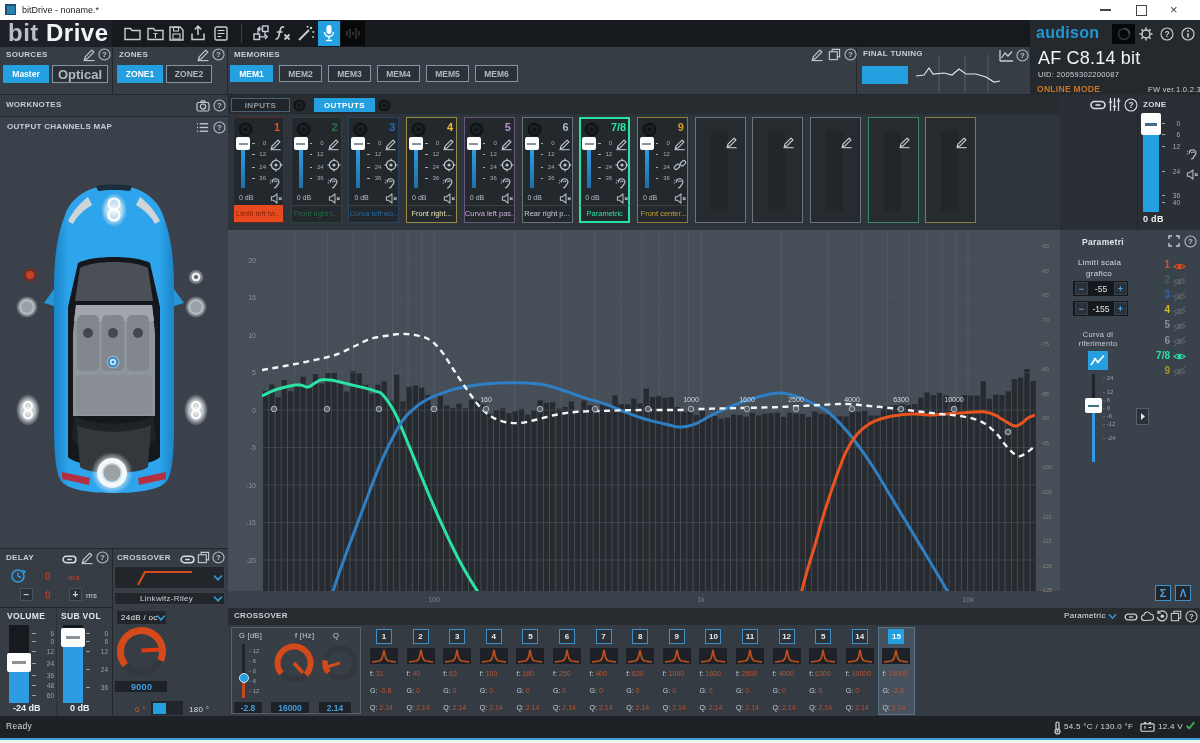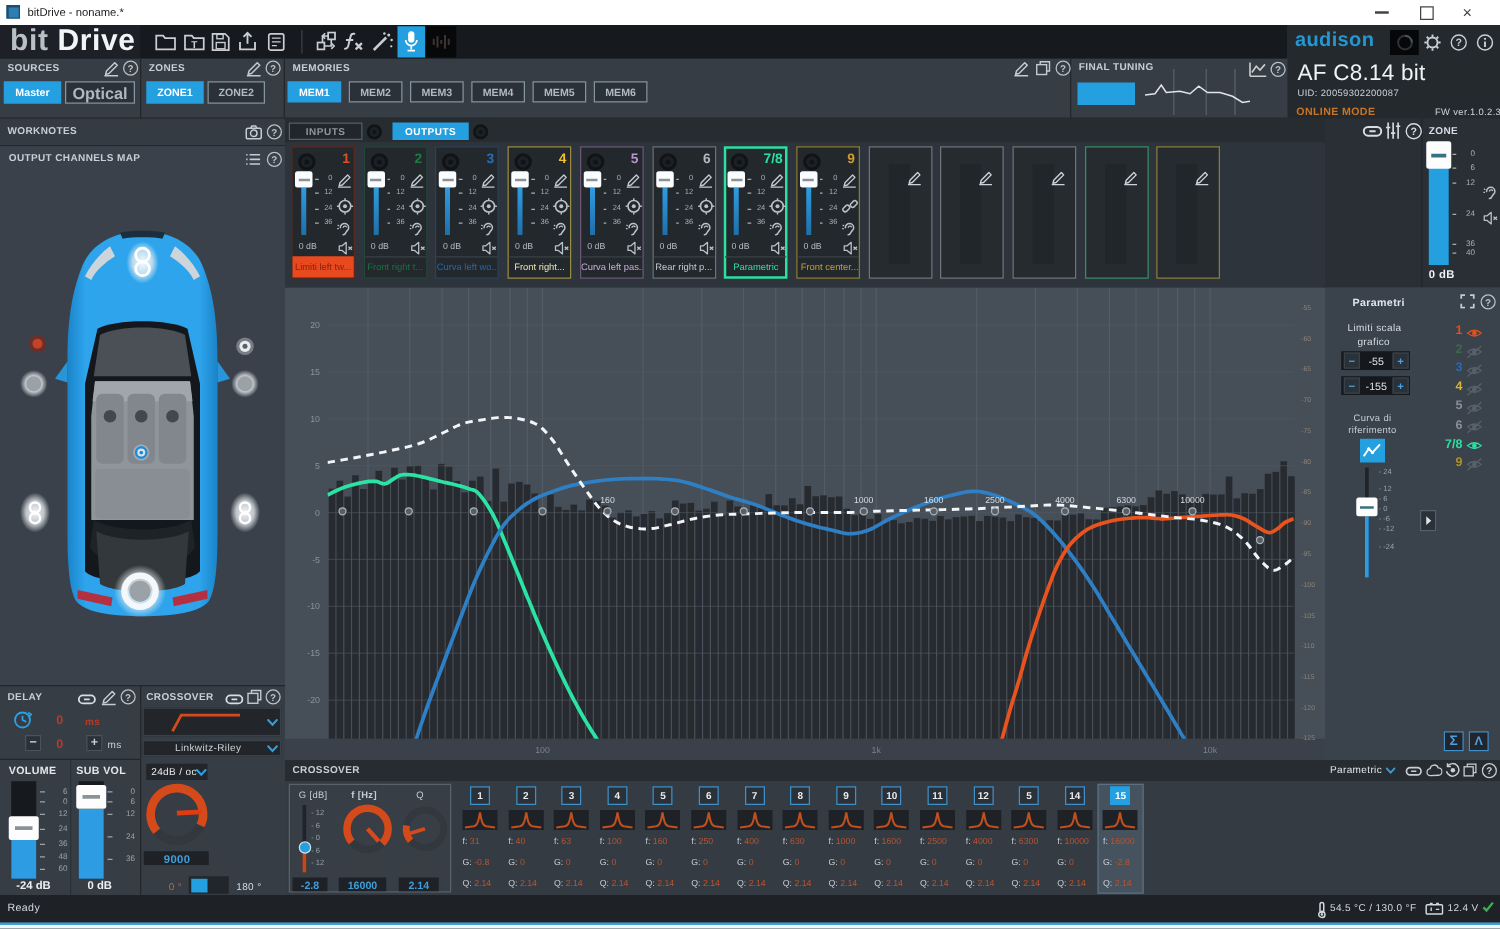--- a/index.html
+++ b/index.html
@@ -1165,21 +1165,21 @@
 <svg style="position:absolute;left:1170px;top:610px" width="12" height="12" viewBox="0 0 14 14">
     <rect x="1.5" y="4" width="8.5" height="8.5" fill="none" stroke="#c9ced4" stroke-width="1.2"></rect>
     <path d="M4.5 4 L4.5 1.5 L12.5 1.5 L12.5 9.5 L10 9.5" fill="none" stroke="#c9ced4" stroke-width="1.2"></path>
   </svg>
 <svg style="position:absolute;left:1185px;top:610px" width="13" height="13" viewBox="0 0 14 14">
     <circle cx="7" cy="7" r="6" fill="none" stroke="#c9ced4" stroke-width="1.1"></circle>
     <text x="7" y="10.2" font-size="8.5" font-weight="bold" fill="#c9ced4" text-anchor="middle" font-family="Liberation Sans">?</text>
   </svg>
 <div class="abs" style="left:231px;top:627px;width:130px;height:87px;background:#373e46;border:1px solid #596169;box-sizing:border-box;"></div>
 <div style="position:absolute;left:239px;top:631px;font-size:7.5px;color:#c6ced6;font-weight:normal;letter-spacing:0.3px;white-space:nowrap;">G [dB]</div>
-<div style="position:absolute;left:281px;top:631px;font-size:7.5px;color:#c6ced6;font-weight:bold;letter-spacing:0.3px;white-space:nowrap;">f [Hz]</div>
+<div style="position:absolute;left:295px;top:631px;font-size:7.5px;color:#c6ced6;font-weight:normal;letter-spacing:0.3px;white-space:nowrap;">f [Hz]</div>
 <div style="position:absolute;left:333px;top:631px;font-size:7.5px;color:#c6ced6;font-weight:normal;letter-spacing:0.3px;white-space:nowrap;">Q</div>
 <div class="abs" style="left:242px;top:644px;width:2.5px;height:54px;background:#20242a;"></div>
 <div class="abs" style="left:242px;top:682px;width:2.5px;height:16px;background:#c0491e;"></div>
 <div class="abs" style="left:249px;top:648px;font-size:6px;color:#9aa2aa;">- 12</div>
 <div class="abs" style="left:249px;top:658px;font-size:6px;color:#9aa2aa;">- 6</div>
 <div class="abs" style="left:249px;top:668px;font-size:6px;color:#9aa2aa;">- 0</div>
 <div class="abs" style="left:249px;top:678px;font-size:6px;color:#9aa2aa;">- 6</div>
 <div class="abs" style="left:249px;top:688px;font-size:6px;color:#9aa2aa;">- 12</div>
 <div class="abs" style="left:238.5px;top:673px;width:10px;height:10px;border-radius:50%;background:#249fe0;border:1.5px solid #cfe2ee;box-sizing:border-box;"></div>
 <svg style="position:absolute;left:272px;top:641px" width="44" height="44" viewBox="0 0 44 44">

